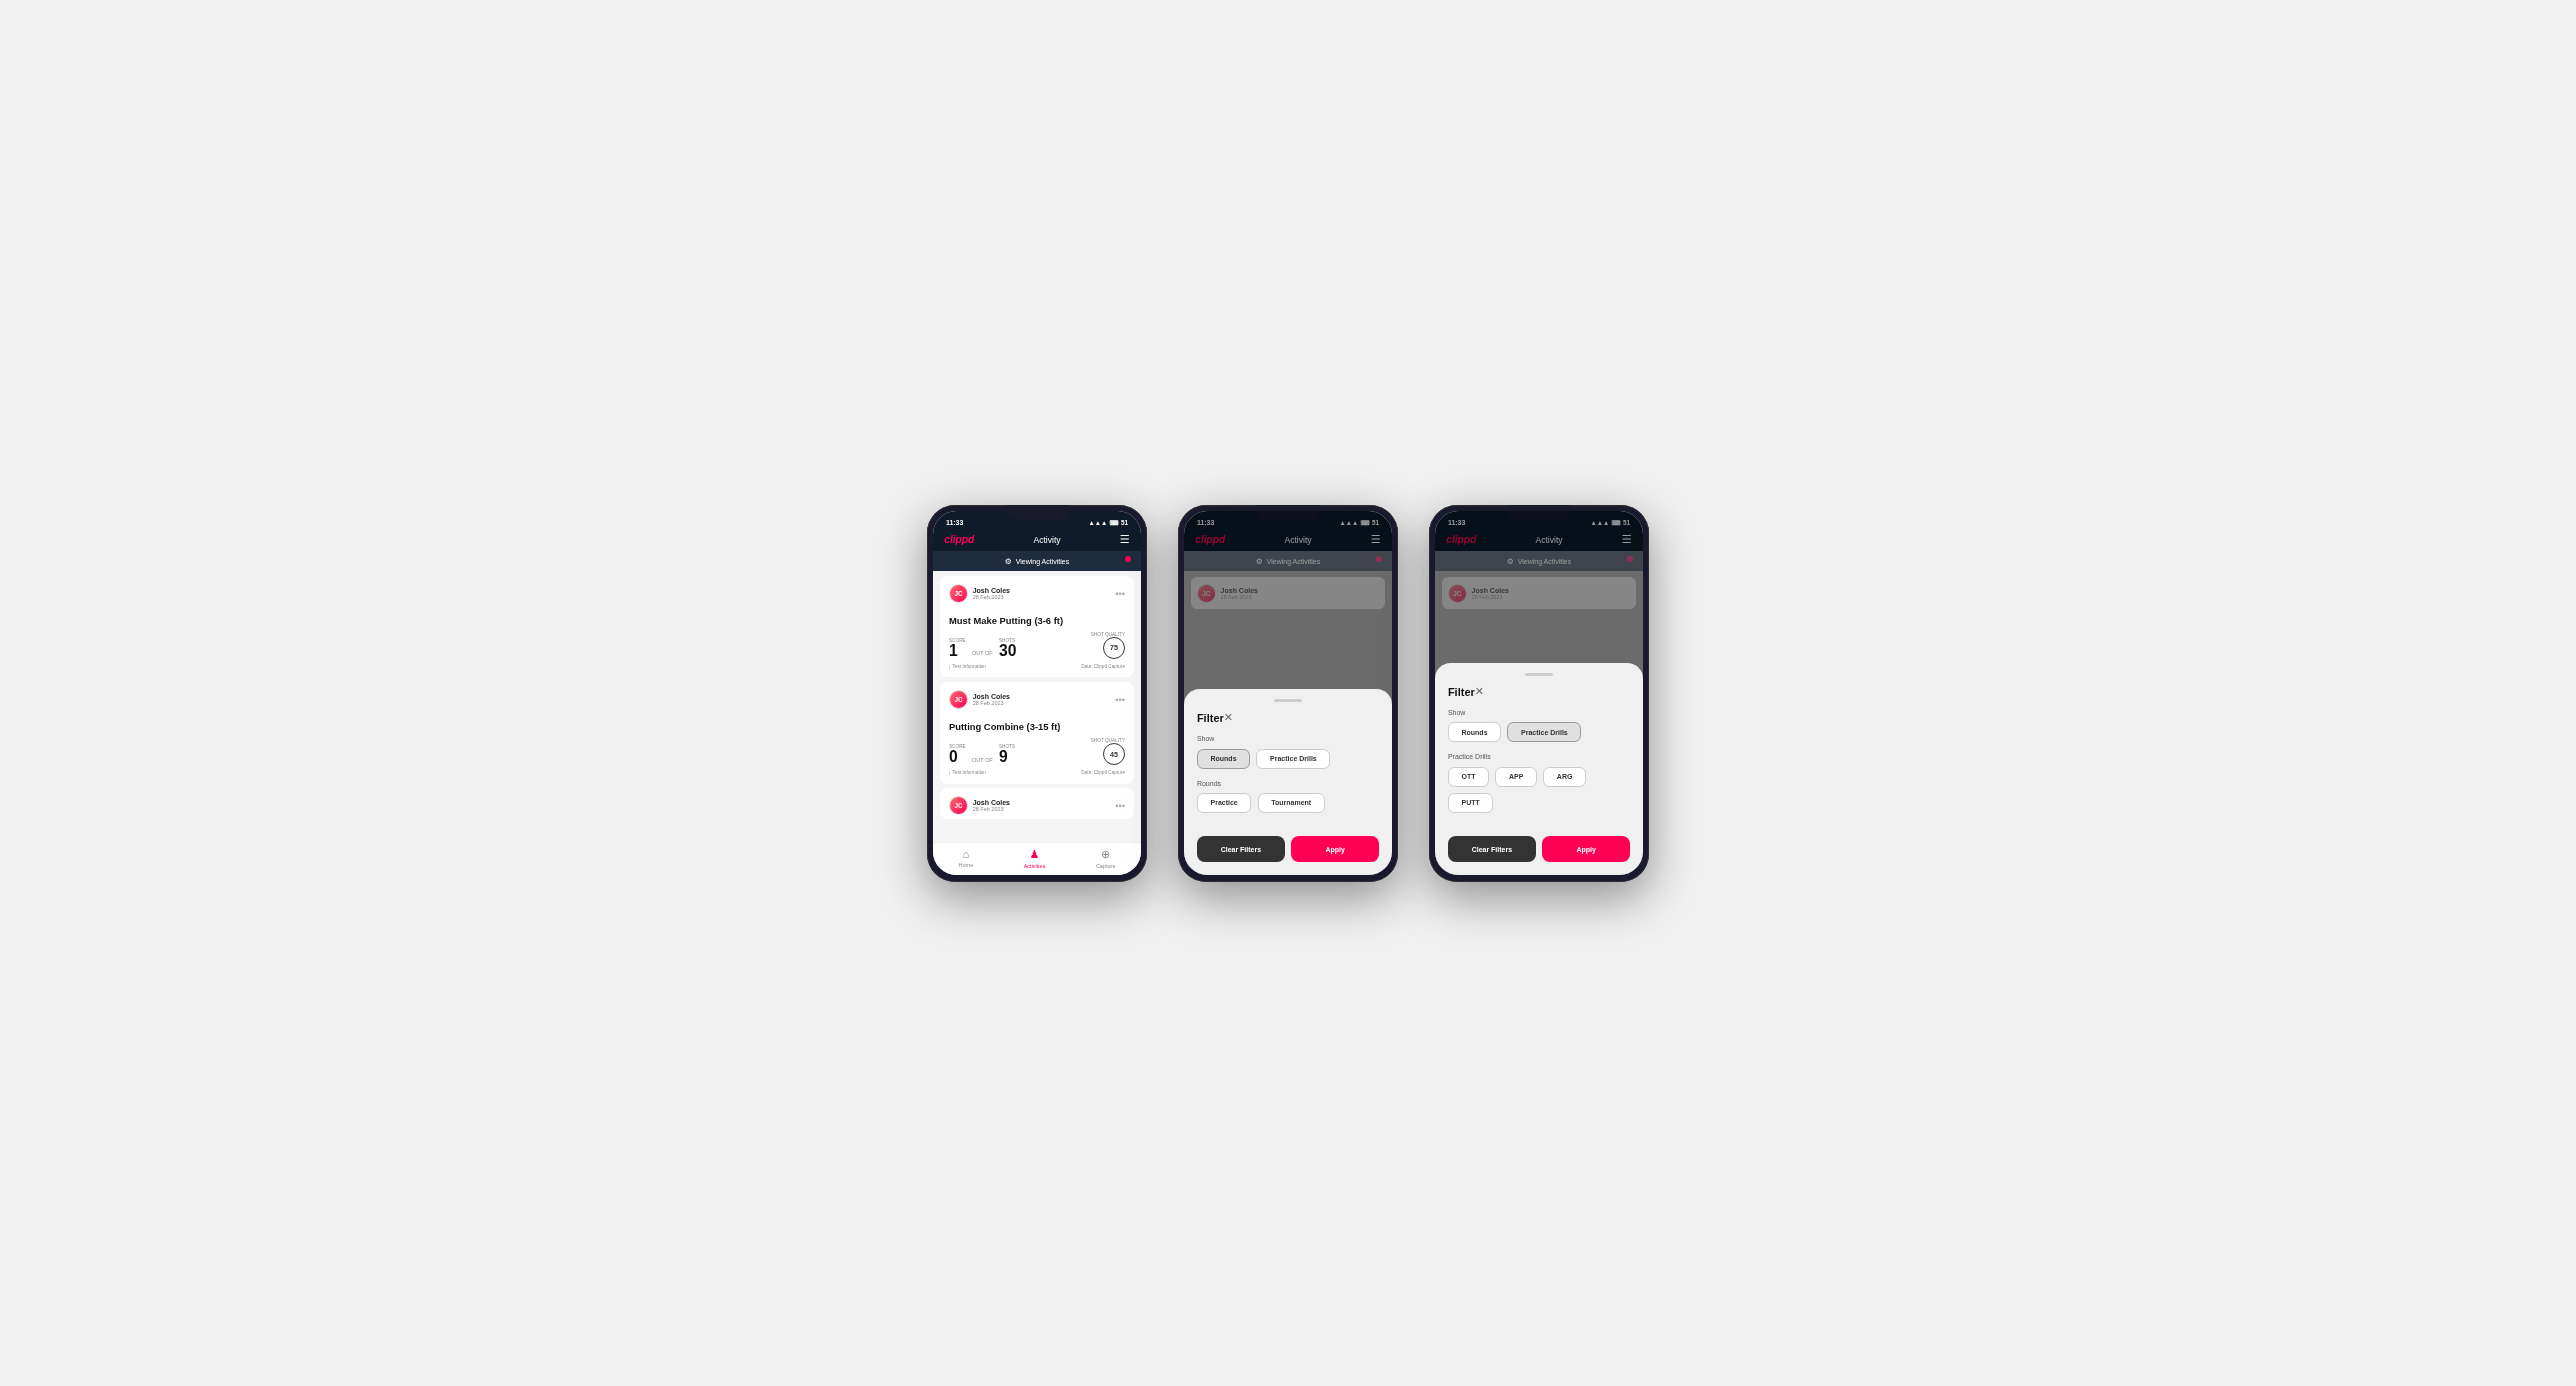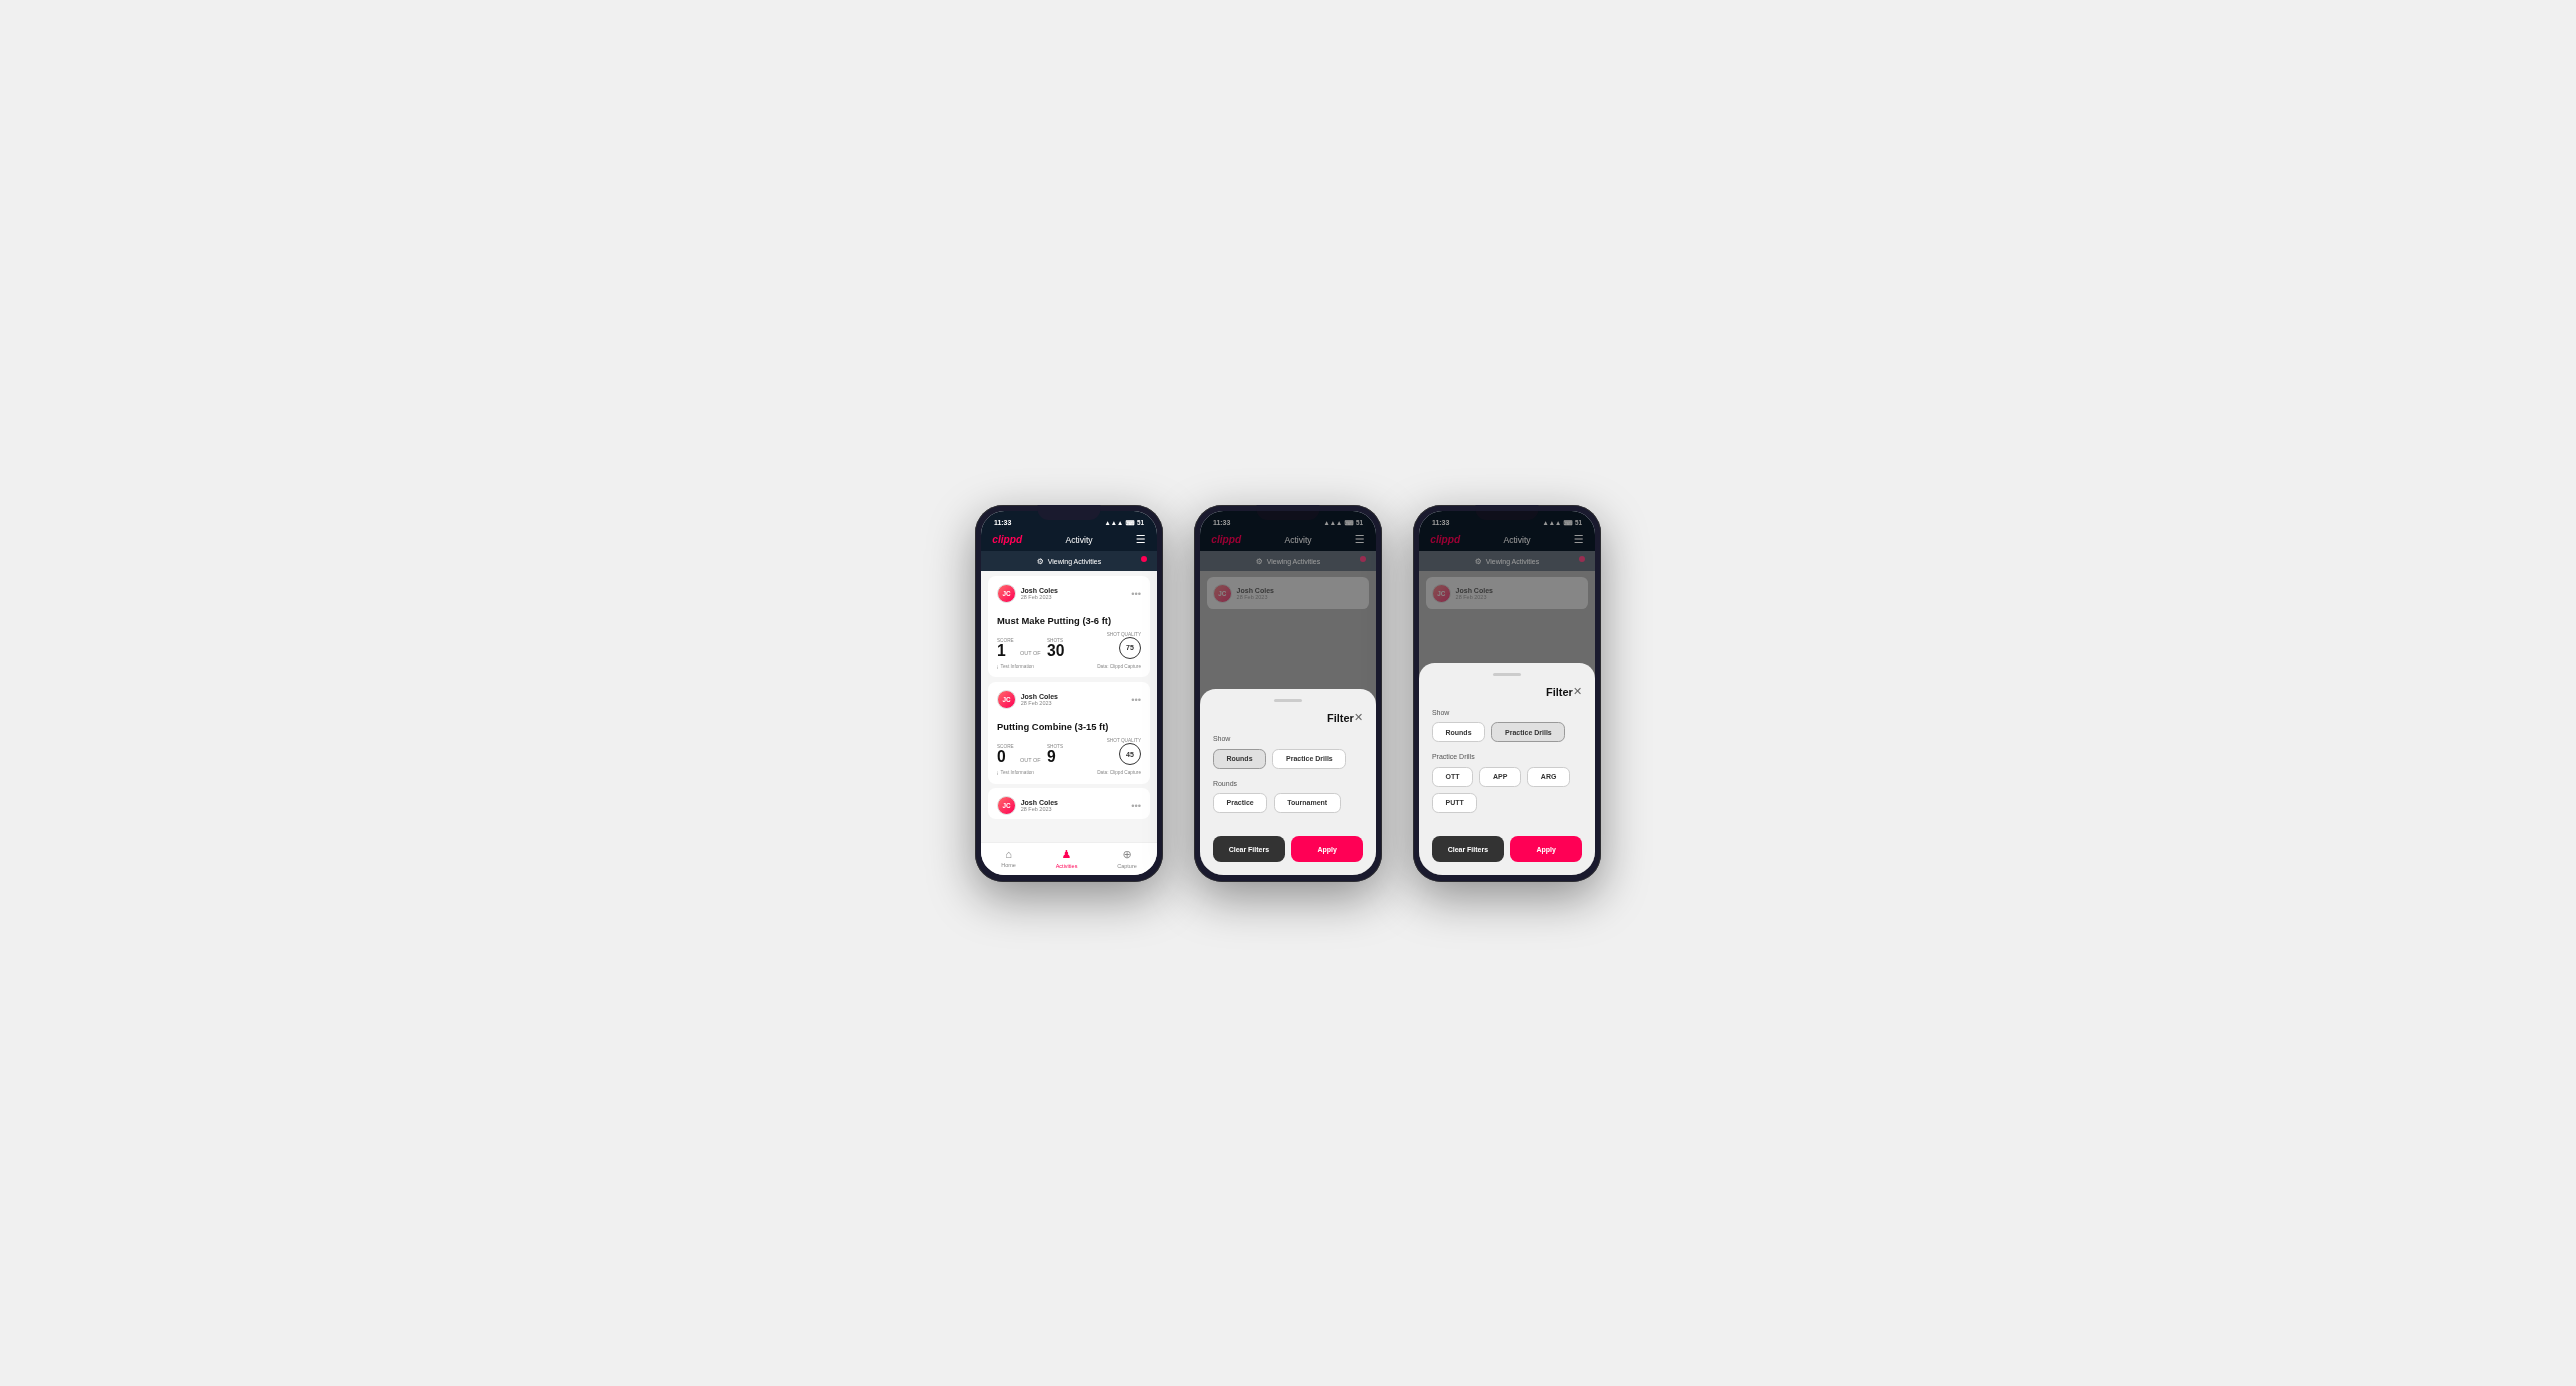--- a/index.html
+++ b/index.html
@@ -9,21 +9,21 @@
       justify-content: center;
       align-items: center;
       min-height: 100vh;
       font-family: -apple-system, BlinkMacSystemFont, 'Segoe UI', sans-serif;
       gap: 31px;
       padding: 47px 23.5px;
     }
 
     
     .phone {
-      width: 188px;
+      width: 220px;
       min-height: 377px;
       background: #1a1a2e;
       border-radius: 28px;
       padding: 6.3px;
       box-shadow: 0 15.7px 47px rgba(0,0,0,0.4), inset 0 0 0 0.8px #333;
       position: relative;
       flex-shrink: 0;
     }
 
     .phone-inner {
@@ -292,21 +292,21 @@
     .modal-handle {
       width: 28px;
       height: 3.1px;
       background: #ccc;
       border-radius: 1.6px;
       margin: 0 auto 9.4px;
     }
 
     .modal-header {
       display: flex;
-      justify-content: flex-end;
+      justify-content: flex-start;
       align-items: center;
       margin-bottom: 11px;
     }
 
     .modal-title {
       font-size: 11px;
       font-weight: 700;
       color: #111;
     }
 

